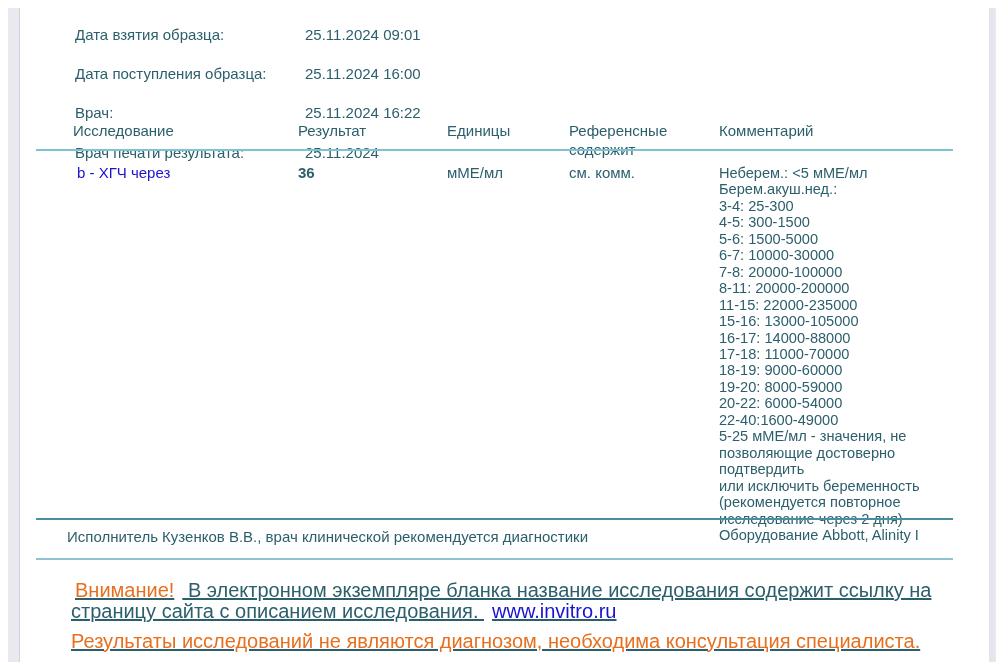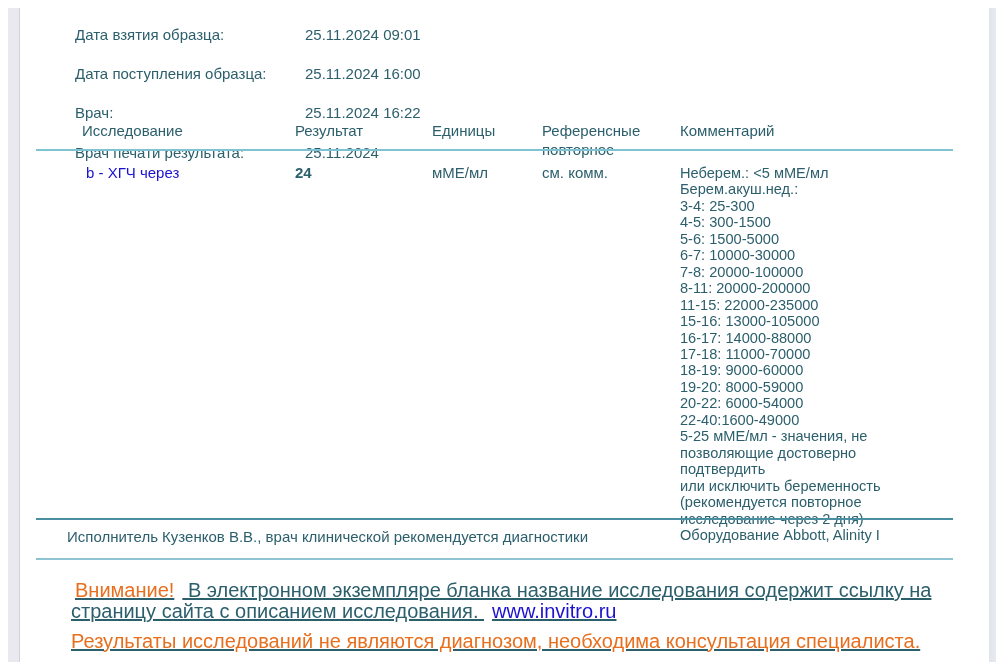--- a/index.html
+++ b/index.html
@@ -32,24 +32,24 @@
     position: absolute; right: 0; top: 0; width: 19px; height: 662px;
     background: linear-gradient(to right, #e2e4ec, #f1f2f6);
   }
   
   .meta { position: absolute; top: 3px; left: 55px; font-size: 15px; }
   .meta-row { line-height: 23.2px; white-space: nowrap; }
   .meta-label { display: inline-block; width: 230px; }
   .meta-value { display: inline-block; }
   
   .grid {
-    position: absolute; left: 66px; right: 55px;
+    position: absolute; left: 57px; right: 55px;
     display: grid;
     grid-template-columns: 213px 137px 110px 138px 1fr;
-    column-gap: 0;
+    column-gap: 12px;
     font-size: 15px;
   }
   .grid-head { top: 106px; line-height: 18.5px; }
   .grid-body { top: 148px; }
   .rule {
     position: absolute; left: 28px; width: 917px; height: 0;
   }
   .rule-header { top: 141px; border-top: 2px solid var(--rule-light); }
   .rule-mid    { top: 510px; border-top: 2px solid var(--rule-medium); }
   .rule-bottom { top: 550px; border-top: 2px solid var(--rule-soft); }
@@ -96,31 +96,31 @@
     </div>
     <div class="meta-row">
       <span class="meta-label">Врач печати результата:</span><span class="meta-value">25.11.2024</span>
     </div>
   </div>
 
   <div class="grid grid-head">
     <span>Исследование</span>
     <span>Результат</span>
     <span>Единицы</span>
-    <span>Референсные повторное</span>
+    <span>Референсные содержит</span>
     <span>Комментарий</span>
   </div>
 
   <div class="rule rule-header"></div>
 
   <div class="grid grid-body">
     <span>
       <span class="test-link">b - ХГЧ через</span>
     </span>
-    <span class="result-value">24</span>
+    <span class="result-value">36</span>
     <span>мМЕ/мл</span>
     <span>см. комм.</span>
     <div class="comment">Неберем.: &lt;5 мМЕ/мл
 Берем.акуш.нед.:
 3-4: 25-300
 4-5: 300-1500
 5-6: 1500-5000
 6-7: 10000-30000
 7-8: 20000-100000
 8-11: 20000-200000

